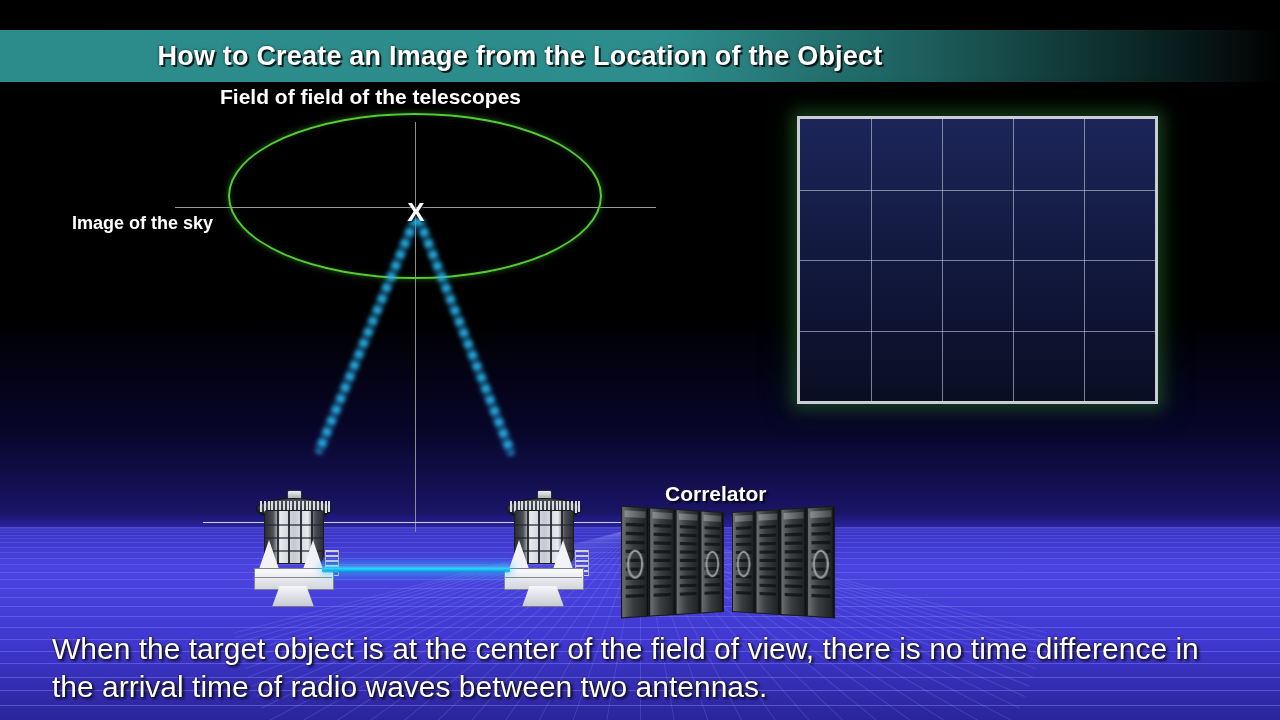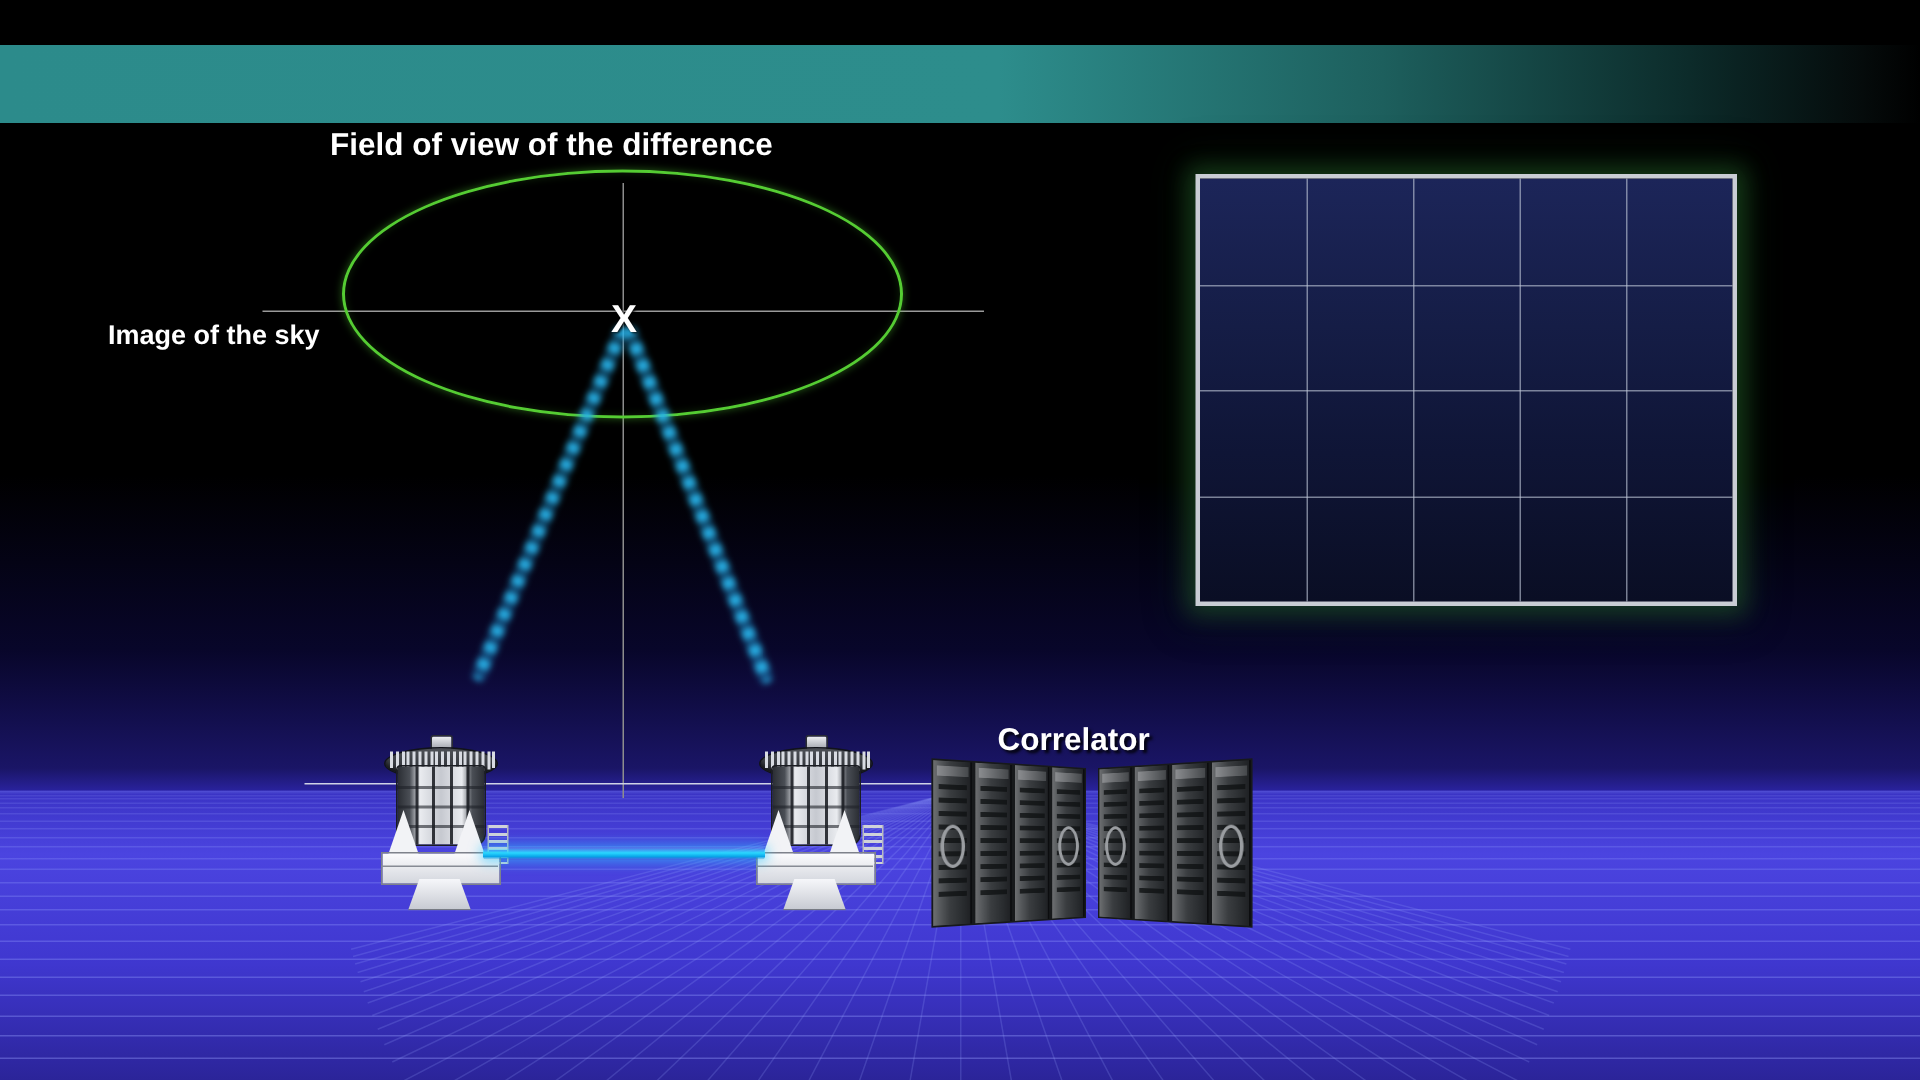--- a/index.html
+++ b/index.html
@@ -194,33 +194,34 @@
       <div class="gl-v" style="left: 640px; height: 420px; transform: rotate(-70.29deg); opacity: 0.45;"></div>
       <div class="gl-v" style="left: 640px; height: 420px; transform: rotate(-71.37deg); opacity: 0.45;"></div>
       <div class="gl-v" style="left: 640px; height: 420px; transform: rotate(-72.33deg); opacity: 0.45;"></div>
       <div class="gl-v" style="left: 640px; height: 420px; transform: rotate(-73.21deg); opacity: 0.45;"></div>
       <div class="gl-v" style="left: 640px; height: 420px; transform: rotate(-74.01deg); opacity: 0.45;"></div>
       <div class="gl-v" style="left: 640px; height: 420px; transform: rotate(-74.73deg); opacity: 0.45;"></div>
       <div class="gl-v" style="left: 640px; height: 420px; transform: rotate(-75.4deg); opacity: 0.45;"></div>
     </div>
 
   <div class="banner"></div>
+  <div class="banner-title">How to Create an Image from the Location of the Object</div>
 
   <div class="axis-h"></div>
   <div class="axis-v"></div>
   <div class="axis-base"></div>
 
   <div class="fov"></div>
 
   <div class="beam beam-l"></div>
   <div class="beam beam-r"></div>
 
   <div class="xmark">X</div>
 
-  <div class="lbl lbl-fov">Field of view of the difference</div>
+  <div class="lbl lbl-fov">Field of field of the telescopes</div>
   <div class="lbl lbl-plane">Image of the sky</div>
   <div class="lbl lbl-corr">Correlator</div>
 
   <div class="panel" id="panel">
       <div class="pg-v" style="left: 20%;"></div>
       <div class="pg-v" style="left: 40%;"></div>
       <div class="pg-v" style="left: 60%;"></div>
       <div class="pg-v" style="left: 80%;"></div>
       <div class="pg-h" style="top: 25%;"></div>
       <div class="pg-h" style="top: 50%;"></div>
@@ -416,14 +417,15 @@
           <div class="rk-slot" style="top: 54px;"></div>
           <div class="rk-slot" style="top: 62px;"></div>
           <div class="rk-slot" style="top: 70px;"></div>
           <div class="rk-slot" style="top: 78px;"></div>
           <div class="rk-door"></div>
           <div class="rk-seam" style="right: 0px;"></div>
         </div>
       </div>
   </div>
 
+  <div class="caption">When the target object is at the center of the field of view, there is no time difference in the arrival time of radio waves between two antennas.</div>
 
 </div>
 
 </body></html>

